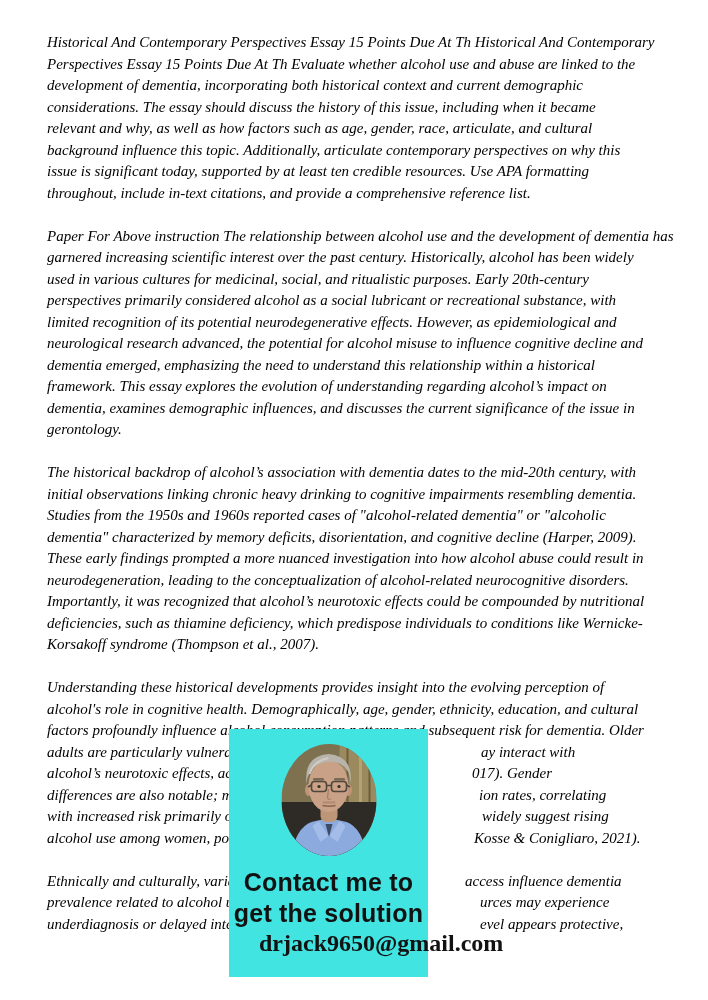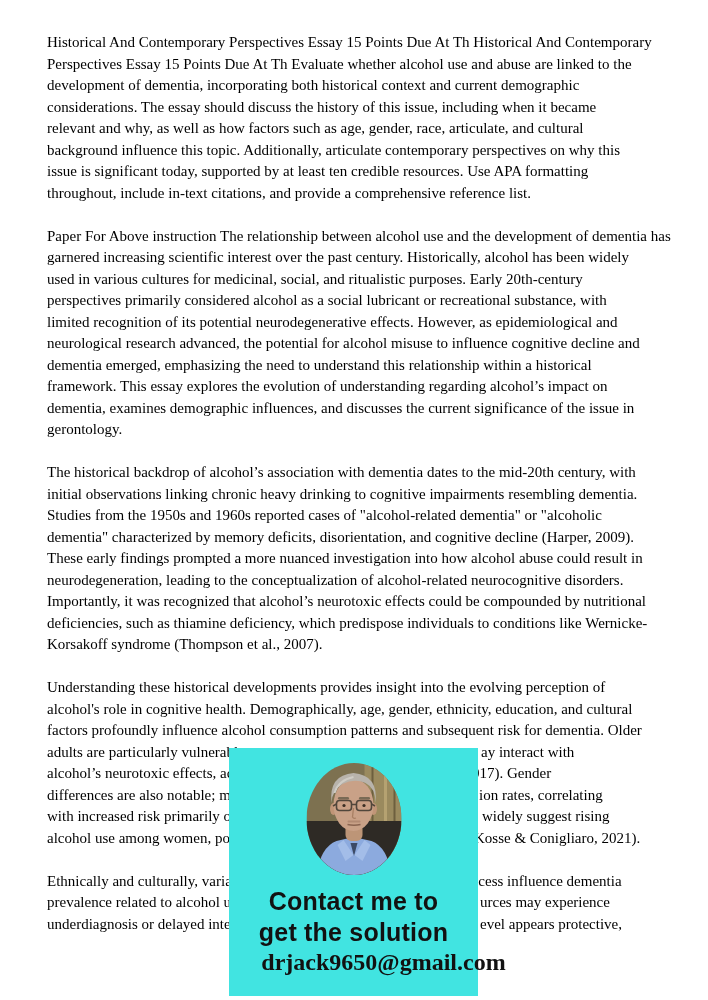--- a/index.html
+++ b/index.html
@@ -10,33 +10,33 @@
     overflow: hidden;
     font-family: "Liberation Serif", serif;
     color: #000000;
   }
   .doc {
     position: absolute;
     top: 32px; left: 47px;
     width: 630px;
     font-size: 15px;
   }
-  .para { margin: 0 0 21.5px 0; }
+  .para { margin: 0 0 21.5px 0; font-style: italic; }
   .para:last-child { margin-bottom: 0; }
   .line {
     position: relative;
     height: 21.5px;
     line-height: 21.5px;
     white-space: nowrap;
   }
   .rfrag { position: absolute; top: 0; }
   .card {
     position: absolute;
-    left: 229px; top: 748px;
-    width: 249px; height: 248px;
+    left: 229px; top: 729px;
+    width: 199px; height: 248px;
     z-index: 5;
   }
   .photo {
     position: absolute;
     top: 15px; left: 50%;
     transform: translateX(-50%);
     width: 95px; height: 112px;
   }
   .tagline {
     position: absolute;

